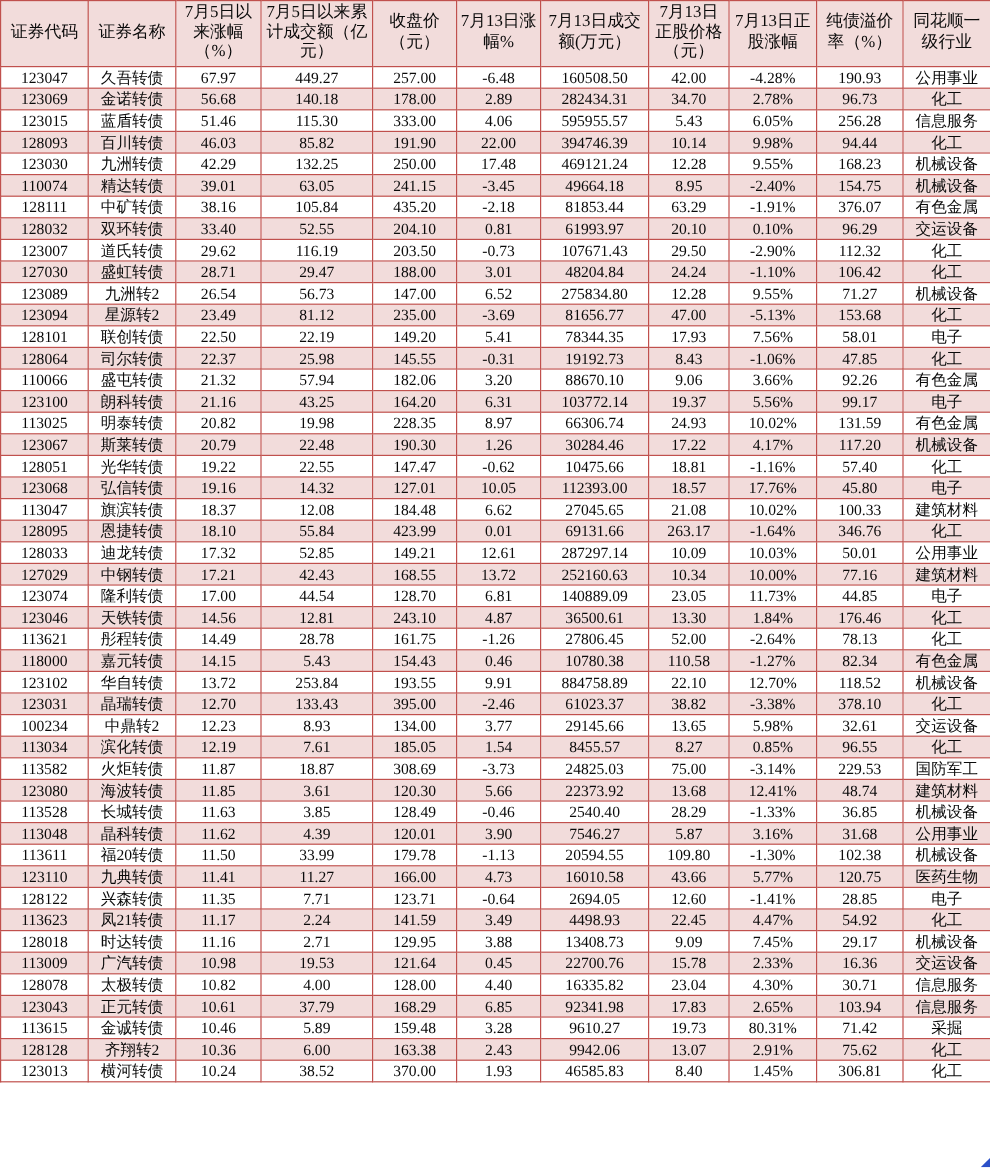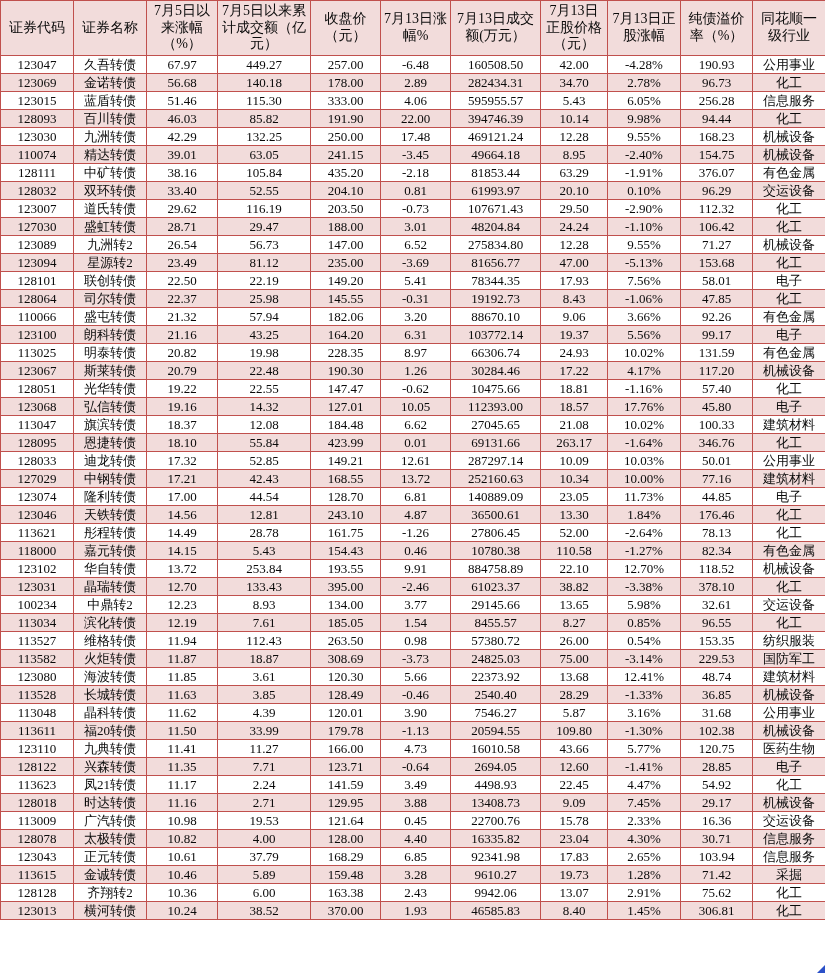--- a/index.html
+++ b/index.html
@@ -479,33 +479,20 @@
         <td>7.61</td>
         <td>185.05</td>
         <td>1.54</td>
         <td>8455.57</td>
         <td>8.27</td>
         <td>0.85%</td>
         <td>96.55</td>
         <td>化工</td>
       </tr>
       <tr>
-        <td>113527</td>
-        <td>维格转债</td>
-        <td>11.94</td>
-        <td>112.43</td>
-        <td>263.50</td>
-        <td>0.98</td>
-        <td>57380.72</td>
-        <td>26.00</td>
-        <td>0.54%</td>
-        <td>153.35</td>
-        <td>纺织服装</td>
-      </tr>
-      <tr>
         <td>113582</td>
         <td>火炬转债</td>
         <td>11.87</td>
         <td>18.87</td>
         <td>308.69</td>
         <td>-3.73</td>
         <td>24825.03</td>
         <td>75.00</td>
         <td>-3.14%</td>
         <td>229.53</td>
@@ -656,21 +643,21 @@
       </tr>
       <tr>
         <td>113615</td>
         <td>金诚转债</td>
         <td>10.46</td>
         <td>5.89</td>
         <td>159.48</td>
         <td>3.28</td>
         <td>9610.27</td>
         <td>19.73</td>
-        <td>1.28%</td>
+        <td>80.31%</td>
         <td>71.42</td>
         <td>采掘</td>
       </tr>
       <tr>
         <td>128128</td>
         <td>齐翔转2</td>
         <td>10.36</td>
         <td>6.00</td>
         <td>163.38</td>
         <td>2.43</td>

